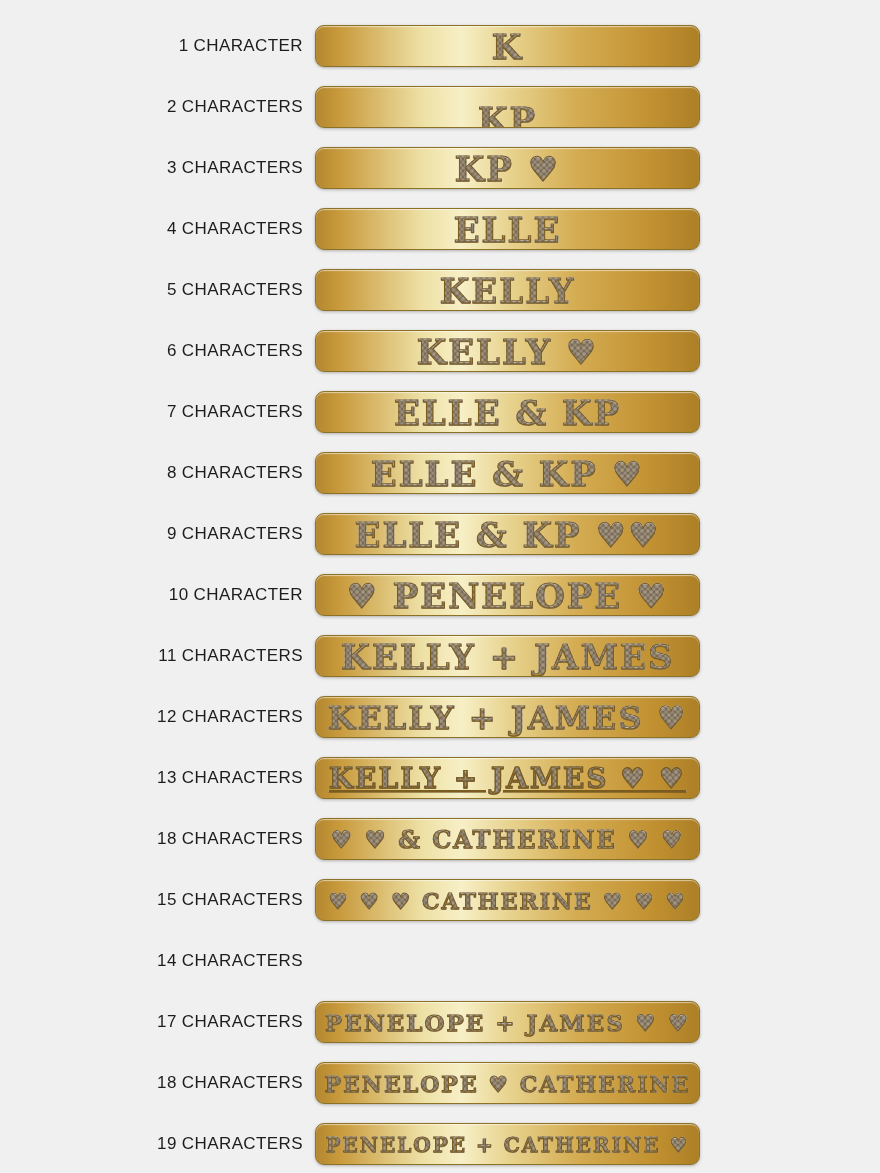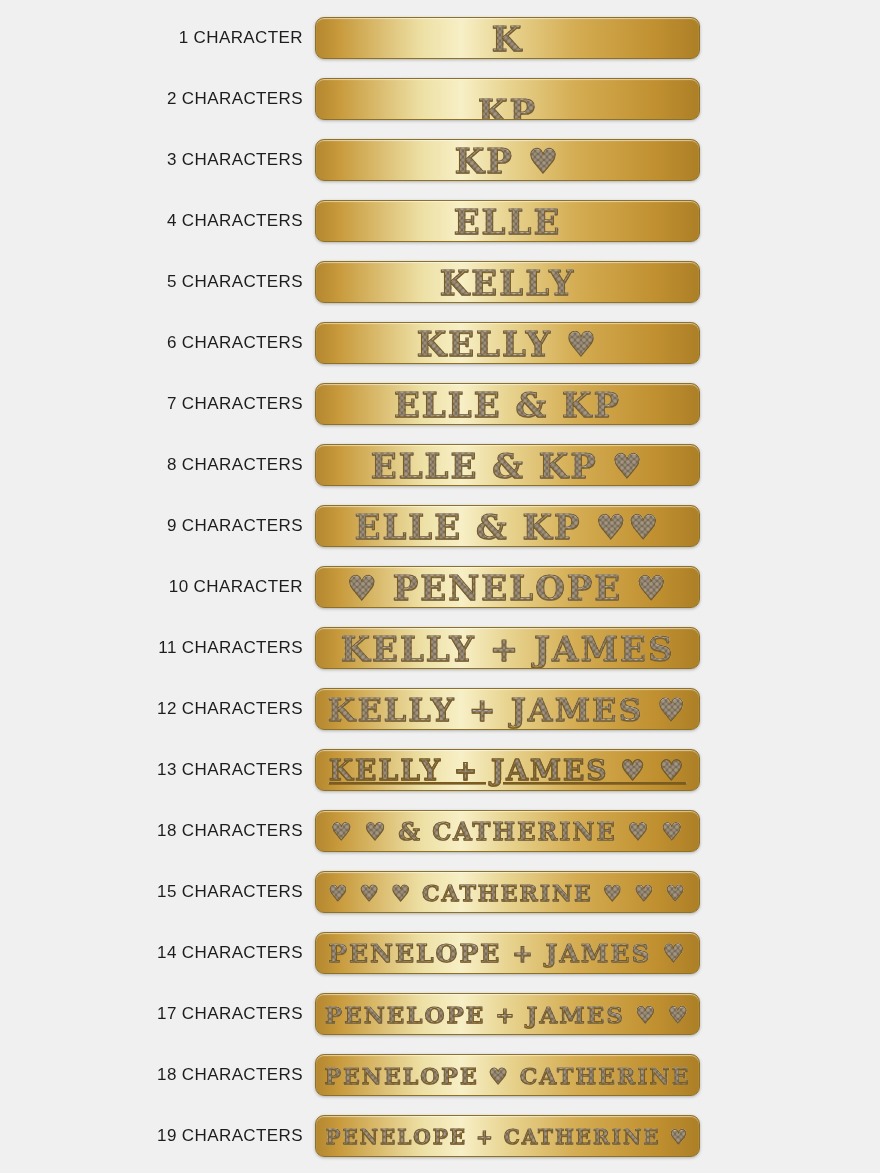--- a/index.html
+++ b/index.html
@@ -4,21 +4,21 @@
 <style>
   html, body {
     margin: 0;
     padding: 0;
   }
   .page {
     width: 880px;
     height: 1173px;
     background: #f0f0f1;
     box-sizing: border-box;
-    padding-top: 7px;
+    padding-top: 15px;
     overflow: hidden;
     font-family: "Liberation Sans", sans-serif;
   }
   .row {
     height: 61px;
     display: flex;
     align-items: center;
   }
   .label {
     width: 303px;
@@ -180,23 +180,20 @@
 
   <div class="row">
     <div class="label">15 CHARACTERS</div>
     <div class="bar">
       <span class="pave" style="font-size: 22px;">♥ ♥ ♥ CATHERINE ♥ ♥ ♥</span>
     </div>
   </div>
 
   <div class="row">
     <div class="label">14 CHARACTERS</div>
-    <div class="bar">
-      <span class="pave" style="font-size: 25px;">PENELOPE + JAMES ♥</span>
-    </div>
   </div>
 
   <div class="row">
     <div class="label">17 CHARACTERS</div>
     <div class="bar">
       <span class="pave" style="font-size: 23px;">PENELOPE + JAMES ♥ ♥</span>
     </div>
   </div>
 
   <div class="row">

